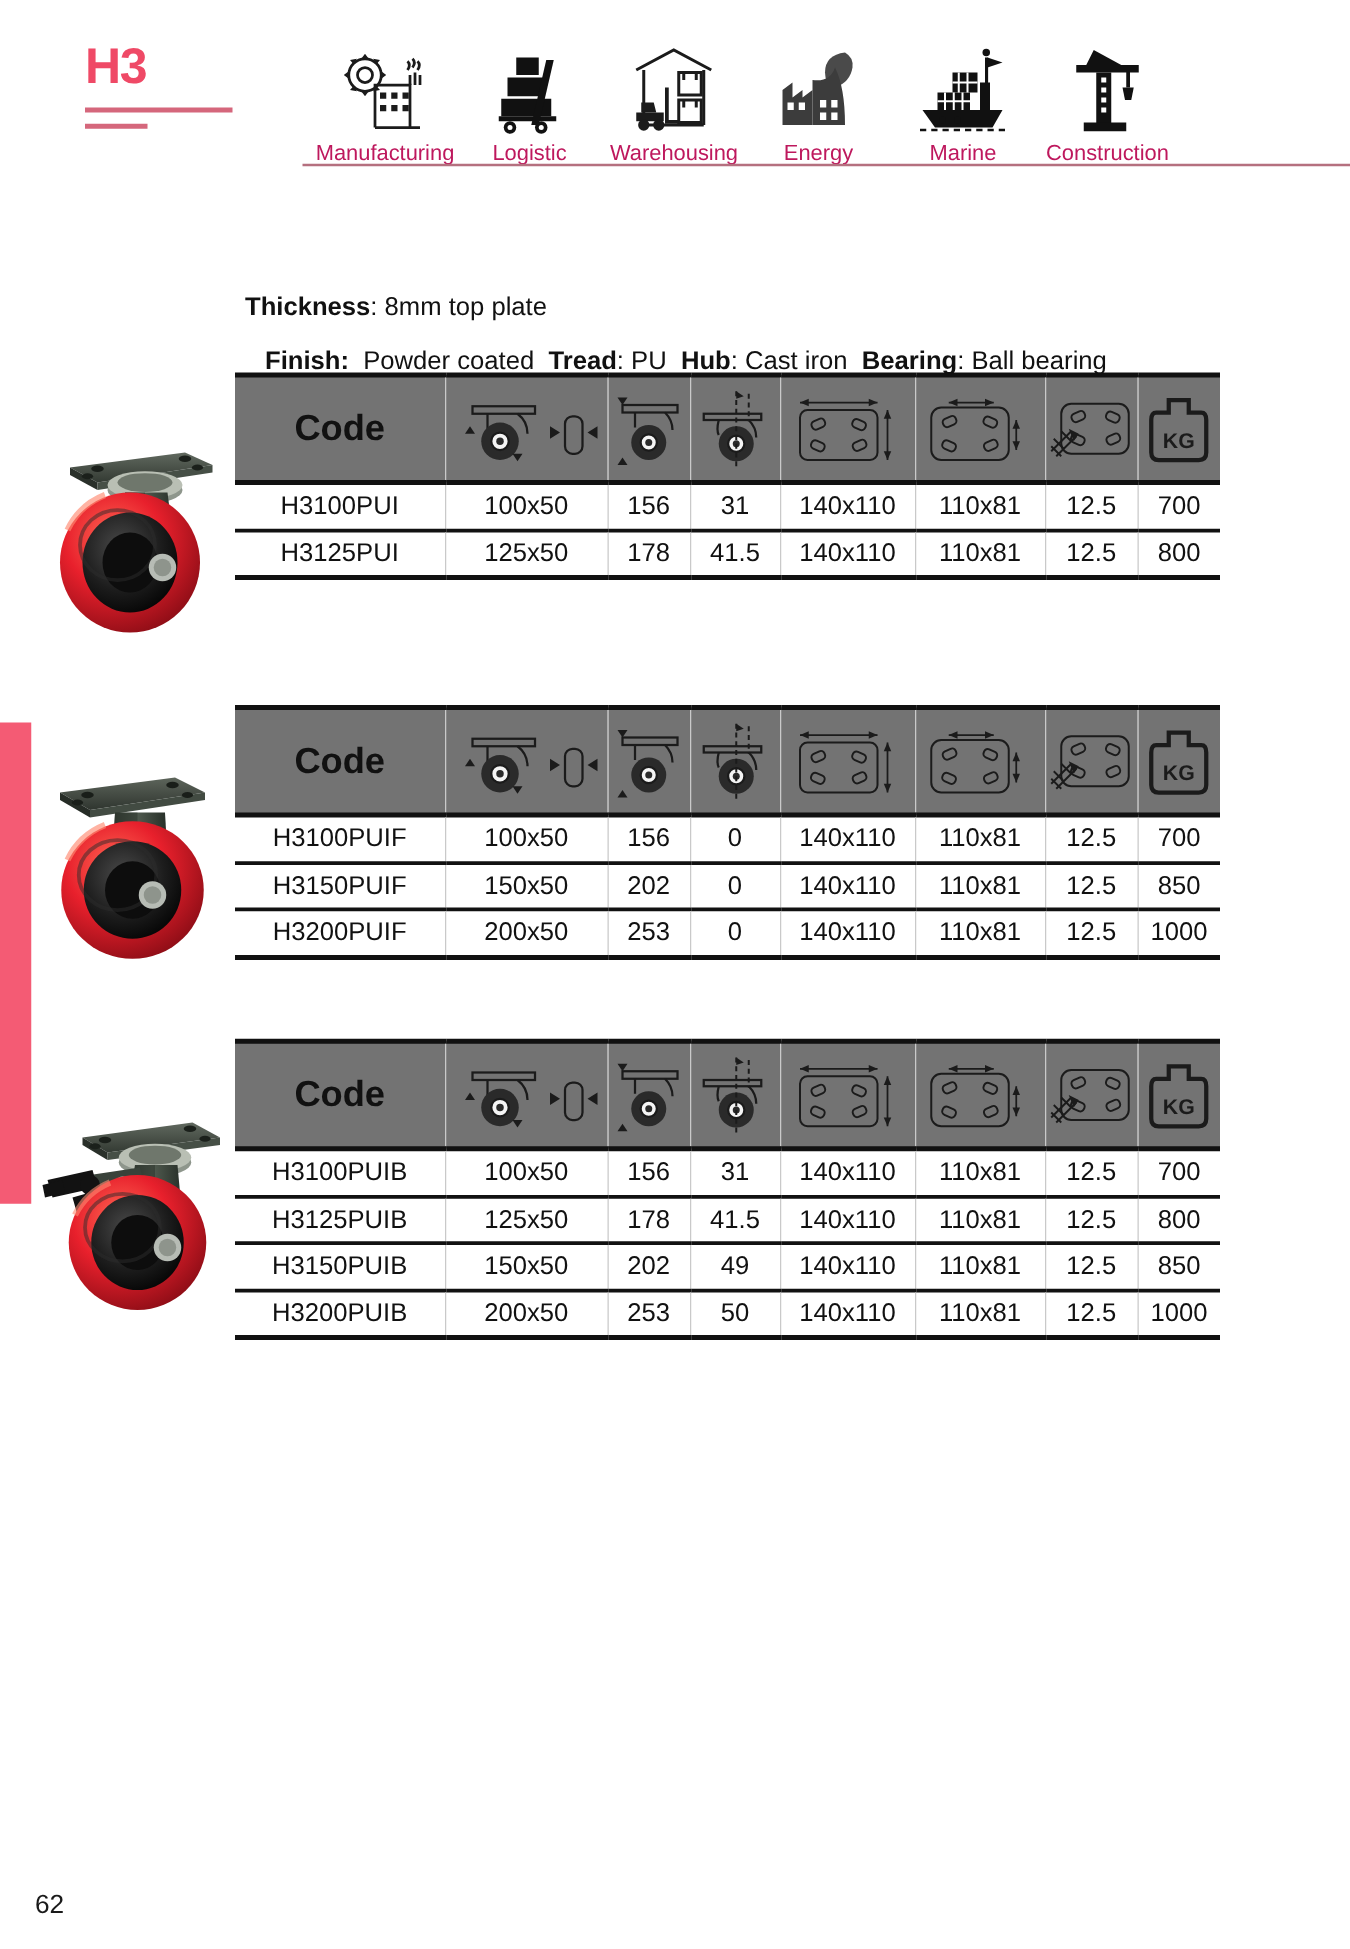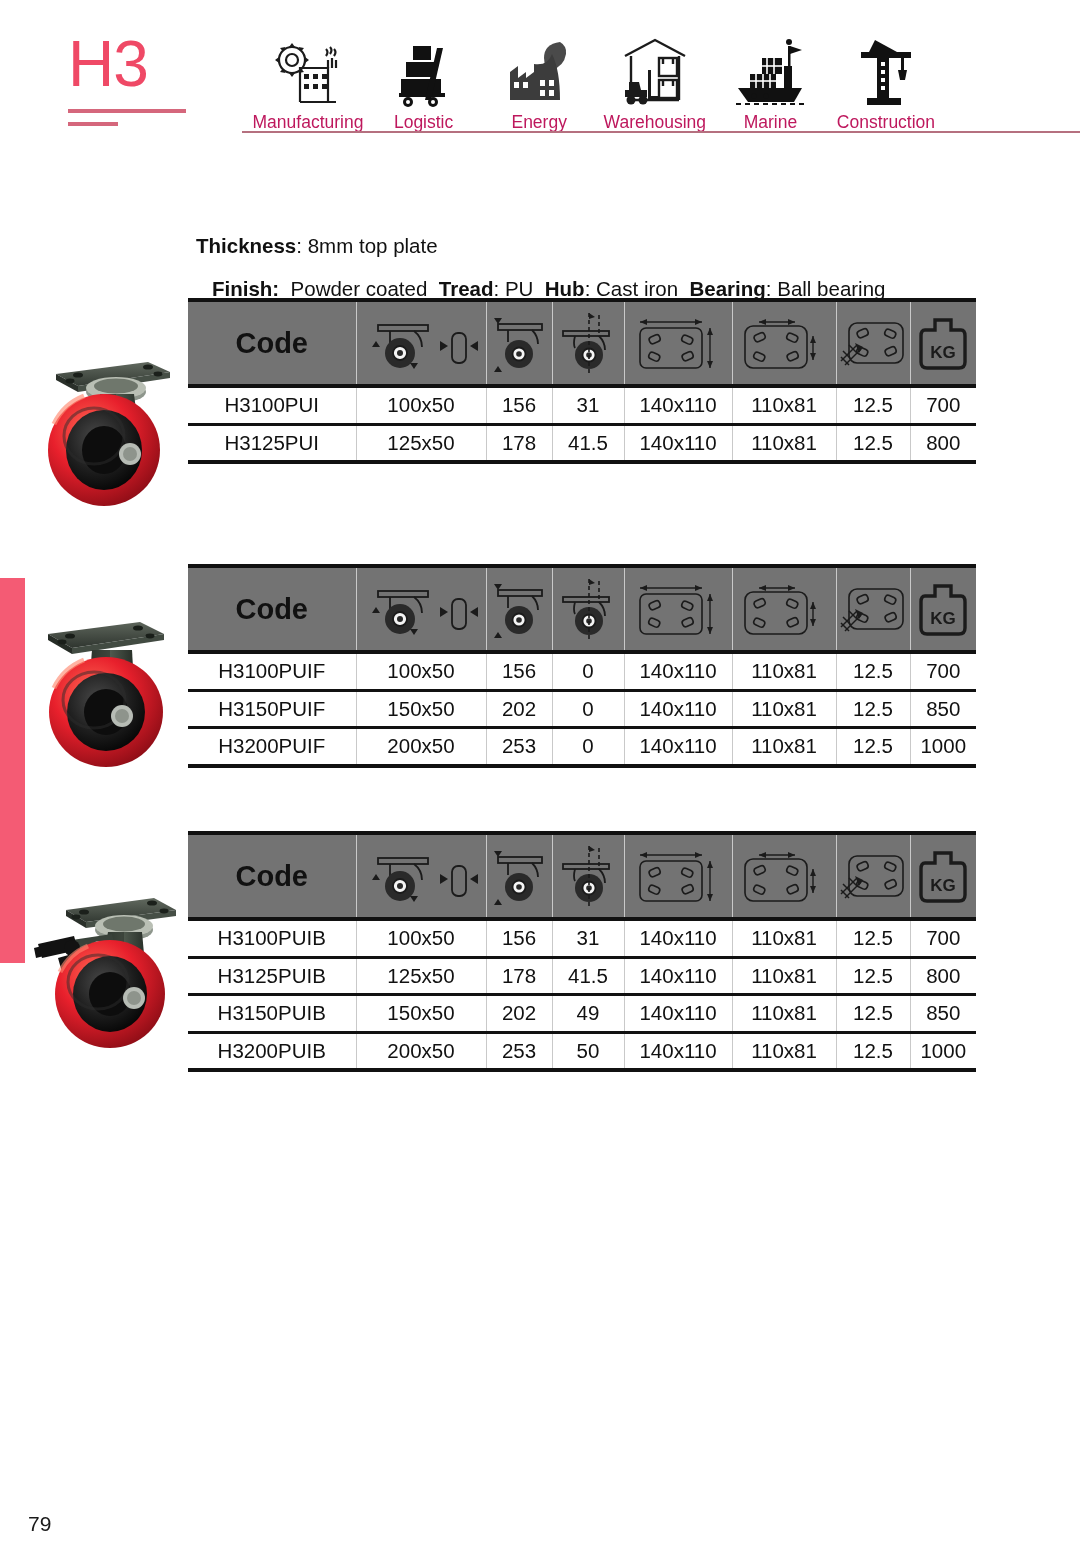--- a/index.html
+++ b/index.html
@@ -27,22 +27,22 @@
   }
 
   
   .brand-block {
     position: absolute;
     left: 68px;
     top: 34px;
     width: 200px;
   }
   .brand-h3 {
-    font-size: 64px;
-    font-weight: normal;
+    font-size: 40px;
+    font-weight: bold;
     color: #ef4966;
     line-height: 0.95;
     letter-spacing: -1px;
   }
   .brand-series {
     font-size: 47px;
     font-weight: bold;
     color: #121212;
     line-height: 1.05;
     letter-spacing: -0.5px;
@@ -241,63 +241,63 @@
           <circle cx="15" cy="64" r="2"></circle>
           <circle cx="40" cy="64" r="2"></circle>
         </g>
       </svg>
     </div>
     <div class="label">Logistic</div>
   </div>
 
   <div class="industry">
     <div class="glyph">
-      <svg width="70" height="72" viewBox="0 0 70 72">
-        <g fill="#4a4a4a">
-          <path d="M56 6 q-16 2 -16 16 q0 10 8 12 q12 -4 14 -16 q1 -8 -6 -12 Z"></path>
-        </g>
-        <g fill="#3c3c3c">
-          <path d="M6 64 L6 36 L14 30 L14 42 L22 36 L22 42 L30 36 L30 64 Z"></path>
-          <path d="M30 64 L30 28 Q44 30 48 18 Q56 34 56 64 Z"></path>
-        </g>
-        <g fill="#ffffff">
-          <rect x="10" y="46" width="5" height="6"></rect>
-          <rect x="19" y="46" width="5" height="6"></rect>
-          <rect x="36" y="44" width="5" height="6"></rect>
-          <rect x="45" y="44" width="5" height="6"></rect>
-          <rect x="36" y="54" width="5" height="6"></rect>
-          <rect x="45" y="54" width="5" height="6"></rect>
-        </g>
-      </svg>
-    </div>
-    <div class="label">Energy</div>
-  </div>
-
-  <div class="industry">
-    <div class="glyph">
       <svg width="80" height="72" viewBox="0 0 80 72">
         <g fill="none" stroke="#1b1b1b" stroke-width="2.4">
           <path d="M10 20 L40 4 L70 20"></path>
           <path d="M16 20 L16 64 M64 20 L64 64"></path>
           <path d="M16 64 L64 64"></path>
           <rect x="44" y="22" width="18" height="18"></rect>
           <rect x="44" y="44" width="18" height="18"></rect>
           <path d="M48 22 L48 28 M58 22 L58 28 M48 44 L48 50 M58 44 L58 50"></path>
         </g>
         <g fill="#1b1b1b">
           <path d="M14 46 L24 46 L26 54 L14 54 Z"></path>
           <rect x="10" y="54" width="22" height="7"></rect>
           <rect x="33" y="34" width="3" height="28"></rect>
           <path d="M33 60 L44 60 L44 63 L33 63 Z"></path>
           <circle cx="16" cy="64" r="4.5"></circle>
           <circle cx="28" cy="64" r="4.5"></circle>
         </g>
       </svg>
     </div>
     <div class="label">Warehousing</div>
+  </div>
+
+  <div class="industry">
+    <div class="glyph">
+      <svg width="70" height="72" viewBox="0 0 70 72">
+        <g fill="#4a4a4a">
+          <path d="M56 6 q-16 2 -16 16 q0 10 8 12 q12 -4 14 -16 q1 -8 -6 -12 Z"></path>
+        </g>
+        <g fill="#3c3c3c">
+          <path d="M6 64 L6 36 L14 30 L14 42 L22 36 L22 42 L30 36 L30 64 Z"></path>
+          <path d="M30 64 L30 28 Q44 30 48 18 Q56 34 56 64 Z"></path>
+        </g>
+        <g fill="#ffffff">
+          <rect x="10" y="46" width="5" height="6"></rect>
+          <rect x="19" y="46" width="5" height="6"></rect>
+          <rect x="36" y="44" width="5" height="6"></rect>
+          <rect x="45" y="44" width="5" height="6"></rect>
+          <rect x="36" y="54" width="5" height="6"></rect>
+          <rect x="45" y="54" width="5" height="6"></rect>
+        </g>
+      </svg>
+    </div>
+    <div class="label">Energy</div>
   </div>
 
   <div class="industry">
     <div class="glyph">
       <svg width="76" height="72" viewBox="0 0 76 72">
         <g fill="#111111">
           <path d="M6 52 L70 52 L62 66 L16 66 Z"></path>
           <rect x="18" y="38" width="26" height="14"></rect>
           <rect x="30" y="22" width="20" height="16"></rect>
           <rect x="52" y="30" width="8" height="22"></rect>
@@ -1026,13 +1026,13 @@
       <td>253</td>
       <td>50</td>
       <td>140x110</td>
       <td>110x81</td>
       <td>12.5</td>
       <td>1000</td>
     </tr>
   </tbody>
 </table>
 
-<div class="page-num">79</div>
+<div class="page-num">62</div>
 
 </body></html>

